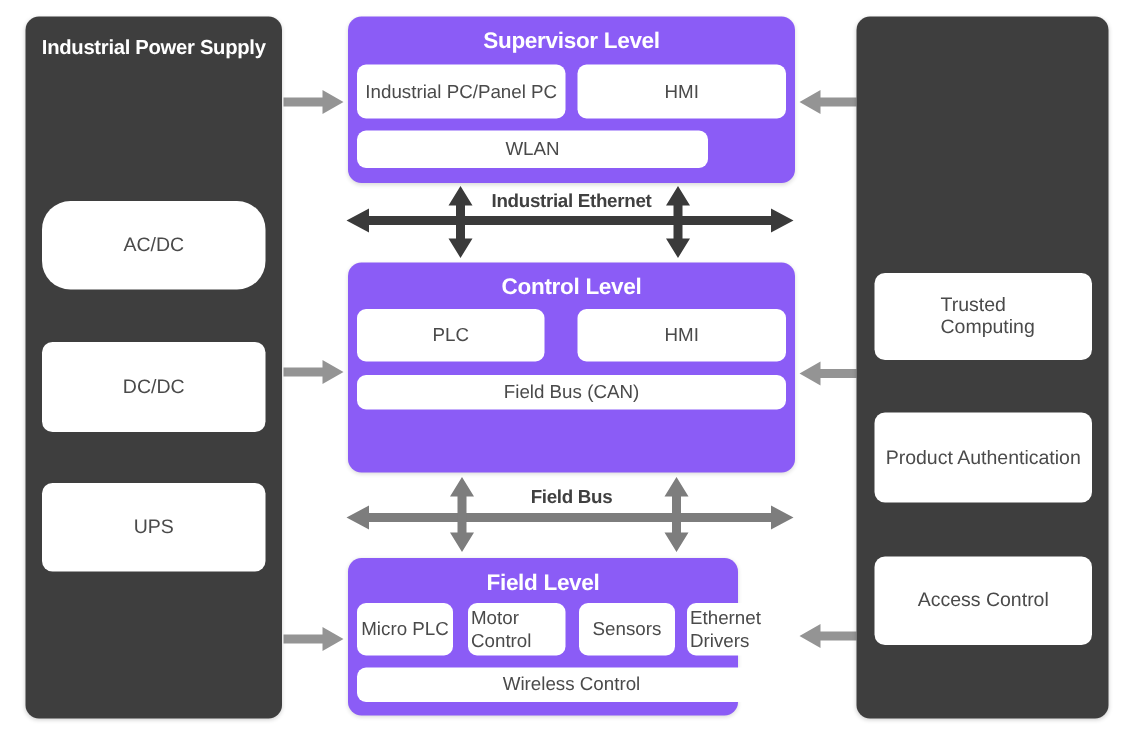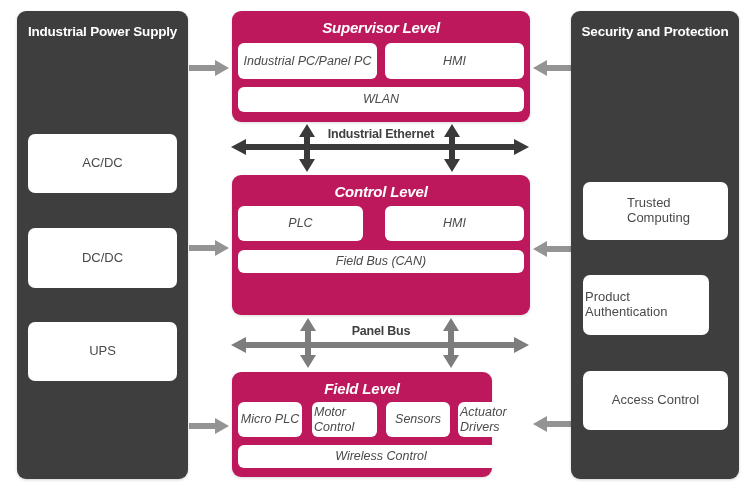--- a/index.html
+++ b/index.html
@@ -2,21 +2,21 @@
 <html><head>
 <meta charset="utf-8">
 <style>
   html,body{margin:0;padding:0;background:#ffffff;}
   .canvas{
     position:relative;width:750px;height:493px;background:#ffffff;overflow:hidden;
     font-family:"Liberation Sans", sans-serif;
   }
   .panel{position:absolute;border-radius:9px;}
   .panel-dark{background:#3e3e3e;box-shadow:0 1px 3px rgba(0,0,0,.18);}
-  .panel-gray{background:#be185d;box-shadow:0 1px 3px rgba(0,0,0,.15);font-style:italic;}
+  .panel-gray{background:#8b5cf6;box-shadow:0 1px 3px rgba(0,0,0,.15);}
   .panel-title{
     position:absolute;left:0;right:0;top:0;display:flex;align-items:center;justify-content:center;
     color:#ffffff;font-weight:bold;white-space:nowrap;letter-spacing:-0.2px;
   }
   .panel-title.dark-t{height:40px;font-size:13.5px;}
   .panel-title.gray-t{height:32px;font-size:15px;}
   .wbox{
     position:absolute;background:#ffffff;border-radius:6px;
     display:flex;align-items:center;justify-content:center;text-align:left;
     color:#4a4a4a;font-size:12.5px;line-height:1.15;padding:0 2px;box-sizing:border-box;
@@ -46,52 +46,51 @@
     <path fill="#3a3a3a" d="M231,147 L246,139 L246,144 L514,144 L514,139 L529,147 L514,155 L514,150 L246,150 L246,155 Z"></path>
     <path fill="#3a3a3a" d="M307,124 L315,137 L310,137 L310,159 L315,159 L307,172 L299,159 L304,159 L304,137 L299,137 Z"></path>
     <path fill="#3a3a3a" d="M452,124 L460,137 L455,137 L455,159 L460,159 L452,172 L444,159 L449,159 L449,137 L444,137 Z"></path>
 
     <path fill="#7d7d7d" d="M231,345 L246,337 L246,342 L514,342 L514,337 L529,345 L514,353 L514,348 L246,348 L246,353 Z"></path>
     <path fill="#7d7d7d" d="M308,318 L316,331 L311,331 L311,355 L316,355 L308,368 L300,355 L305,355 L305,331 L300,331 Z"></path>
     <path fill="#7d7d7d" d="M451,318 L459,331 L454,331 L454,355 L459,355 L451,368 L443,355 L448,355 L448,331 L443,331 Z"></path>
   </svg>
 
   <div class="bus-label" style="left:281px;top:127px;">Industrial Ethernet</div>
-  <div class="bus-label" style="left:281px;top:324px;">Panel Bus</div>
+  <div class="bus-label" style="left:281px;top:324px;">Field Bus</div>
 
   <div class="panel panel-dark" style="left:17px;top:11px;width:171px;height:468px;">
     <div class="panel-title dark-t">Industrial Power Supply</div>
-    <div class="wbox big" style="left:11px;top:123px;width:149px;height:59px;">AC/DC</div>
+    <div class="wbox big" style="left:11px;top:123px;width:149px;height:59px;border-radius:19px;">AC/DC</div>
     <div class="wbox big" style="left:11px;top:217px;width:149px;height:60px;">DC/DC</div>
     <div class="wbox big" style="left:11px;top:311px;width:149px;height:59px;">UPS</div>
   </div>
 
   <div class="panel panel-gray" style="left:232px;top:11px;width:298px;height:111px;">
     <div class="panel-title gray-t">Supervisor Level</div>
     <div class="wbox" style="left:6px;top:32px;width:139px;height:36px;">Industrial PC/Panel PC</div>
     <div class="wbox" style="left:153px;top:32px;width:139px;height:36px;">HMI</div>
-    <div class="wbox" style="left:6px;top:76px;width:286px;height:25px;">WLAN</div>
+    <div class="wbox" style="left:6px;top:76px;width:234px;height:25px;">WLAN</div>
   </div>
 
   <div class="panel panel-gray" style="left:232px;top:175px;width:298px;height:140px;">
     <div class="panel-title gray-t">Control Level</div>
     <div class="wbox" style="left:6px;top:31px;width:125px;height:35px;">PLC</div>
     <div class="wbox" style="left:153px;top:31px;width:139px;height:35px;">HMI</div>
     <div class="wbox" style="left:6px;top:75px;width:286px;height:23px;">Field Bus (CAN)</div>
   </div>
 
   <div class="panel panel-gray" style="left:232px;top:372px;width:260px;height:105px;">
     <div class="panel-title gray-t">Field Level</div>
     <div class="wbox" style="left:6px;top:30px;width:64px;height:35px;">Micro PLC</div>
     <div class="wbox" style="left:80px;top:30px;width:65px;height:35px;">Motor Control</div>
     <div class="wbox" style="left:154px;top:30px;width:64px;height:35px;">Sensors</div>
-    <div class="wbox" style="left:226px;top:30px;width:66px;height:35px;">Actuator Drivers</div>
+    <div class="wbox" style="left:226px;top:30px;width:66px;height:35px;">Ethernet Drivers</div>
     <div class="wbox" style="left:6px;top:73px;width:286px;height:23px;">Wireless Control</div>
   </div>
 
   <div class="panel panel-dark" style="left:571px;top:11px;width:168px;height:468px;">
-    <div class="panel-title dark-t">Security and Protection</div>
     <div class="wbox big" style="left:12px;top:171px;width:145px;height:58px;padding-left:44px;">Trusted Computing</div>
-    <div class="wbox big" style="left:12px;top:264px;width:126px;height:60px;">Product Authentication</div>
+    <div class="wbox big" style="left:12px;top:264px;width:145px;height:60px;">Product Authentication</div>
     <div class="wbox big" style="left:12px;top:360px;width:145px;height:59px;">Access Control</div>
   </div>
 
 </div>
 
 </body></html>

